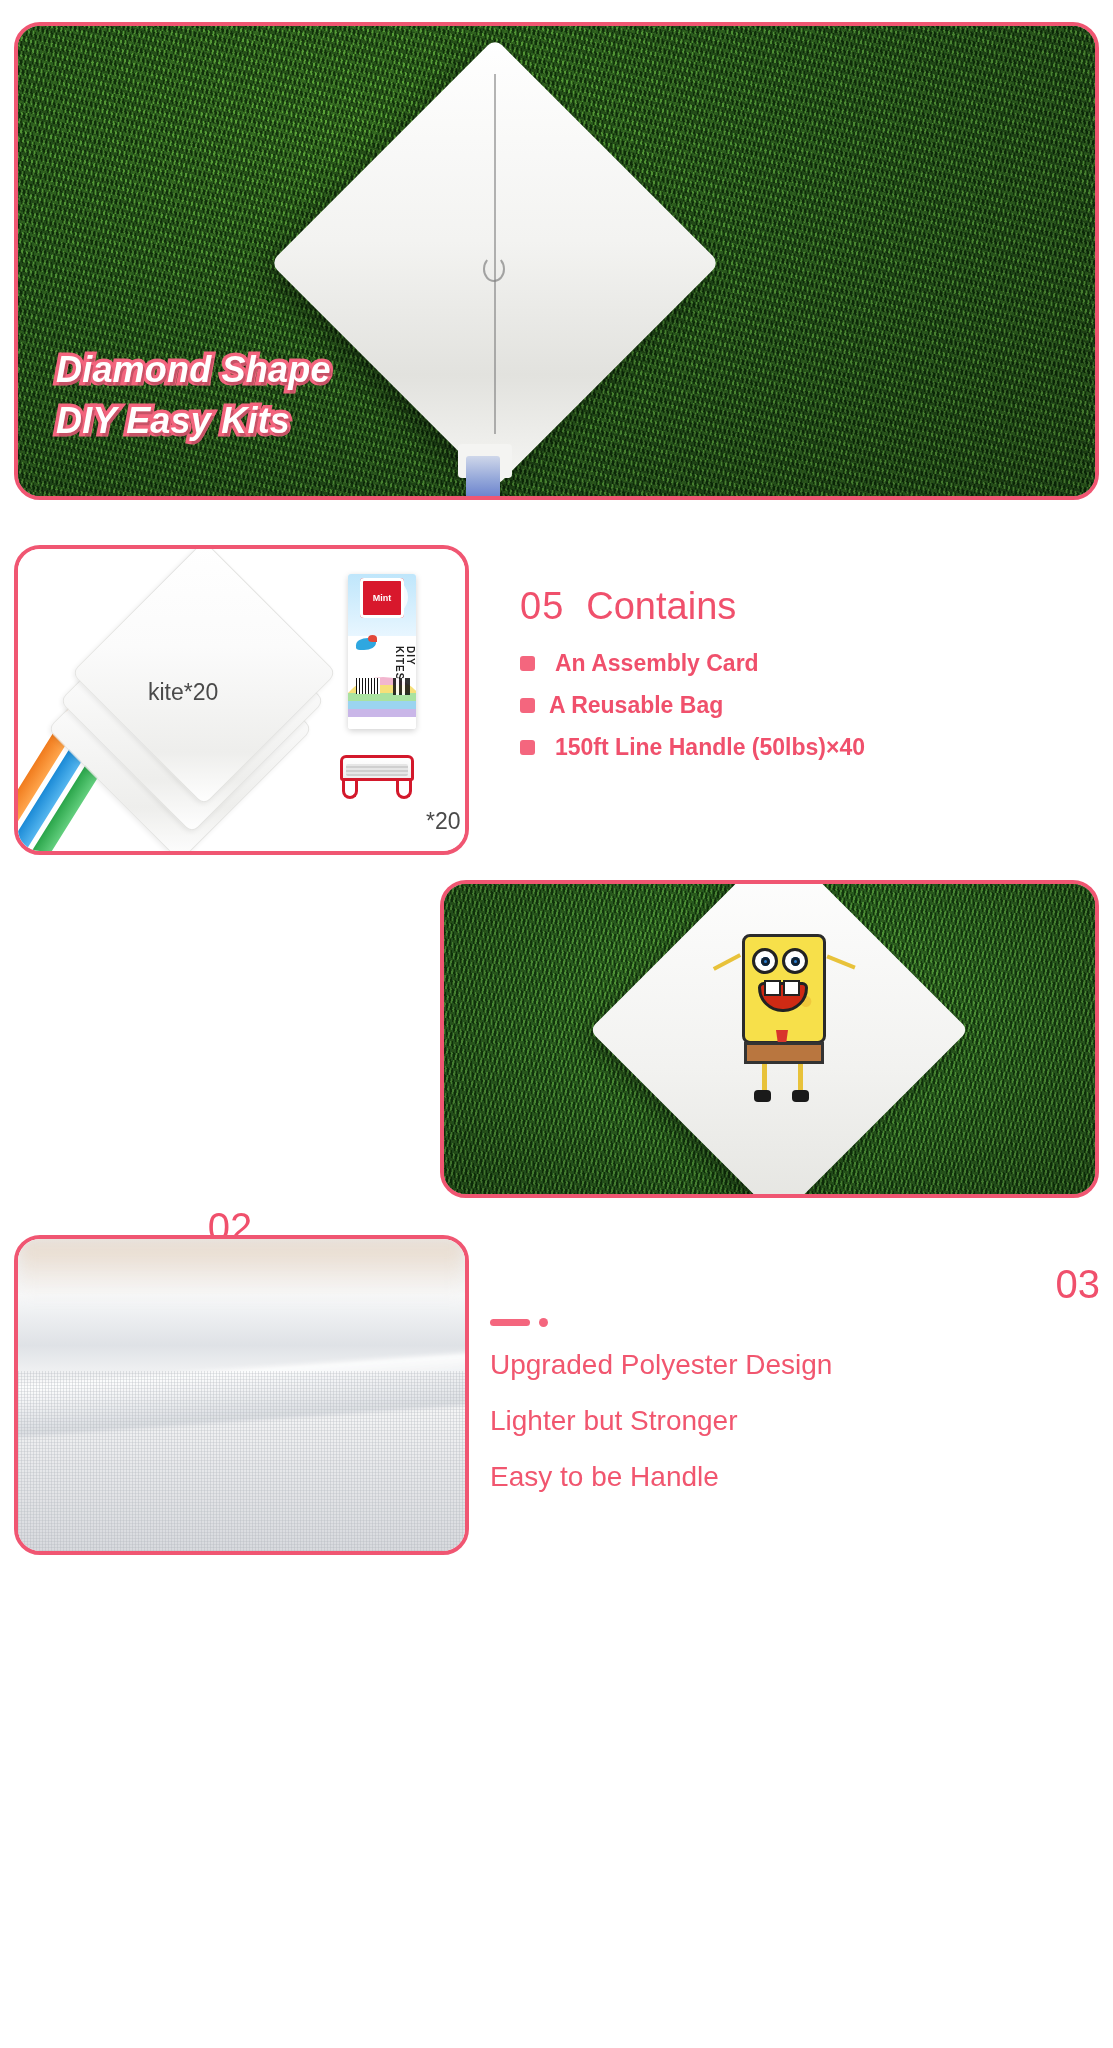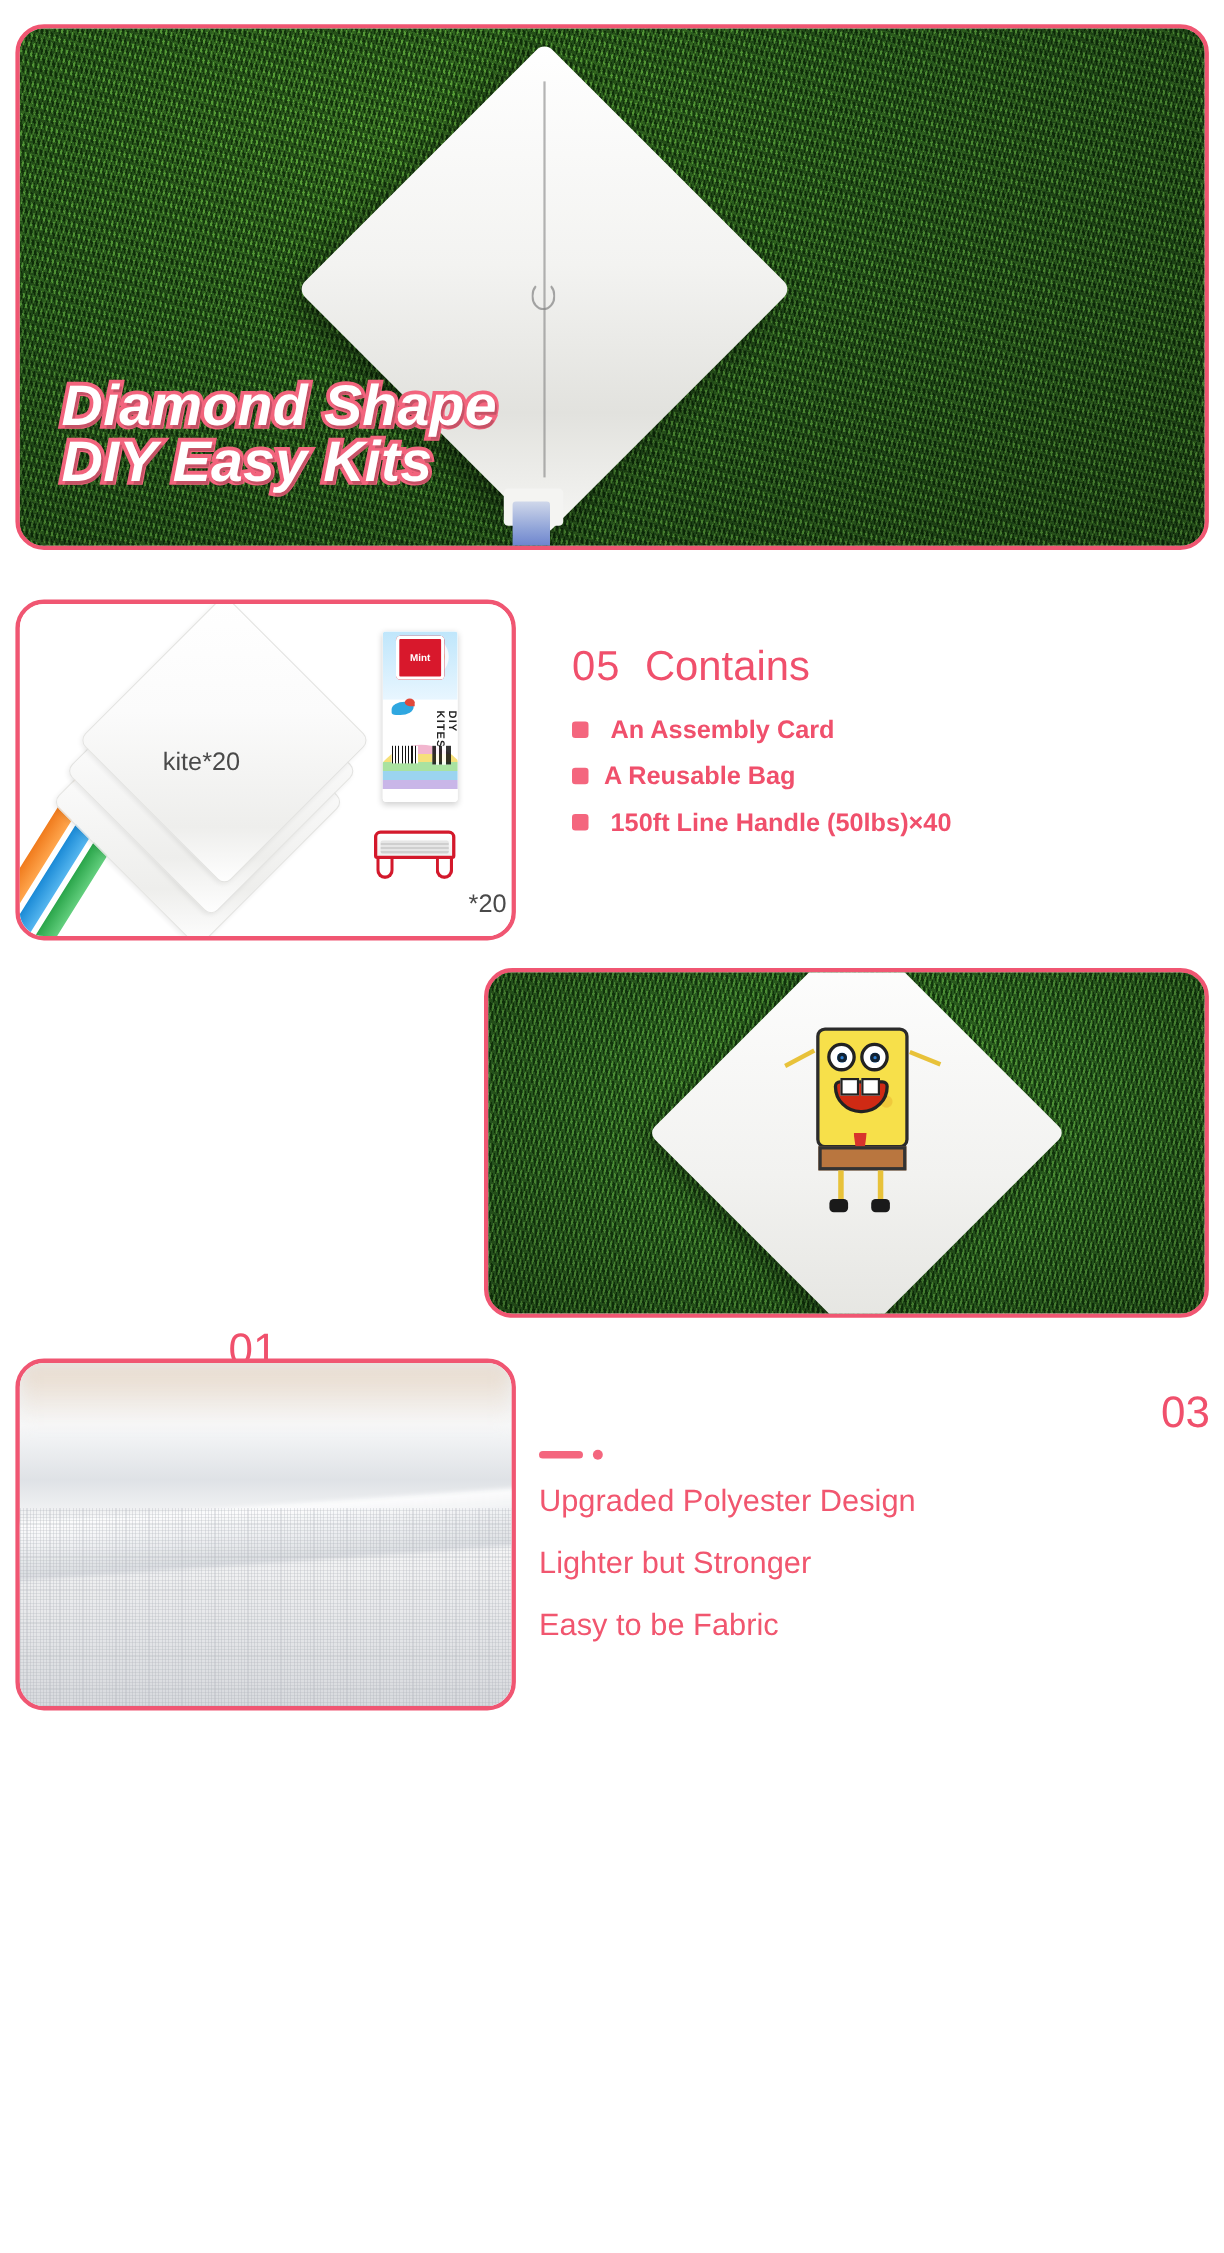--- a/index.html
+++ b/index.html
@@ -63,21 +63,21 @@
     background: linear-gradient(180deg,#cfd7ea 0%, #8fa3d8 35%, #6f86cf 55%, #e9c34a 75%, #e9b63a 100%);
     border-radius: 3px;
   }
   #hero-tail-white {
     position: absolute; left: 440px; top: 418px; width: 54px; height: 34px;
     background: #f4f4f2; border-radius: 4px;
   }
 
   #hero-title {
     position: absolute; left: 38px; top: 318px; width: 420px;
-    font-size: 52px; line-height: 51px; font-weight: 700; font-style: italic;
+    font-size: 36px; line-height: 51px; font-weight: 700; font-style: italic;
     color: #ffffff; letter-spacing: .2px;
     -webkit-text-stroke: 7px #F2647D;
     paint-order: stroke fill;
     text-shadow:
       0 0 0 #F2647D,
       2px 3px 0 rgba(0,0,0,.18);
   }
   #hero-title span { display: block; white-space: nowrap; }
 
   
@@ -357,21 +357,21 @@
       <span class="c-label">A Reusable Bag</span>
     </div>
     <div class="c-item indent">
       <span class="c-bullet"></span>
       <span class="c-label">150ft Line Handle (50lbs)×40</span>
     </div>
   </div>
 </div>
 
 <div id="sec02-text">
-  <div class="sec-num">01</div>
+  <div class="sec-num">02</div>
   <div class="divider">
     <span class="dot"></span>
     <span class="dash"></span>
   </div>
   <div class="sec-line">DIY As You Want</div>
   <div class="sec-line">Design Your Own Craft</div>
   <div class="sec-line">Unique &amp; Priceless</div>
 </div>
 
 <div class="card" id="sec02-photo">
@@ -405,14 +405,14 @@
 </div>
 
 <div id="sec03-text">
   <div class="sec-num">03</div>
   <div class="divider" style="justify-content:flex-start;">
     <span class="dash"></span>
     <span class="dot"></span>
   </div>
   <div class="sec-line">Upgraded Polyester Design</div>
   <div class="sec-line">Lighter but Stronger</div>
-  <div class="sec-line">Easy to be Fabric</div>
+  <div class="sec-line">Easy to be Handle</div>
 </div>
 
 </body></html>

